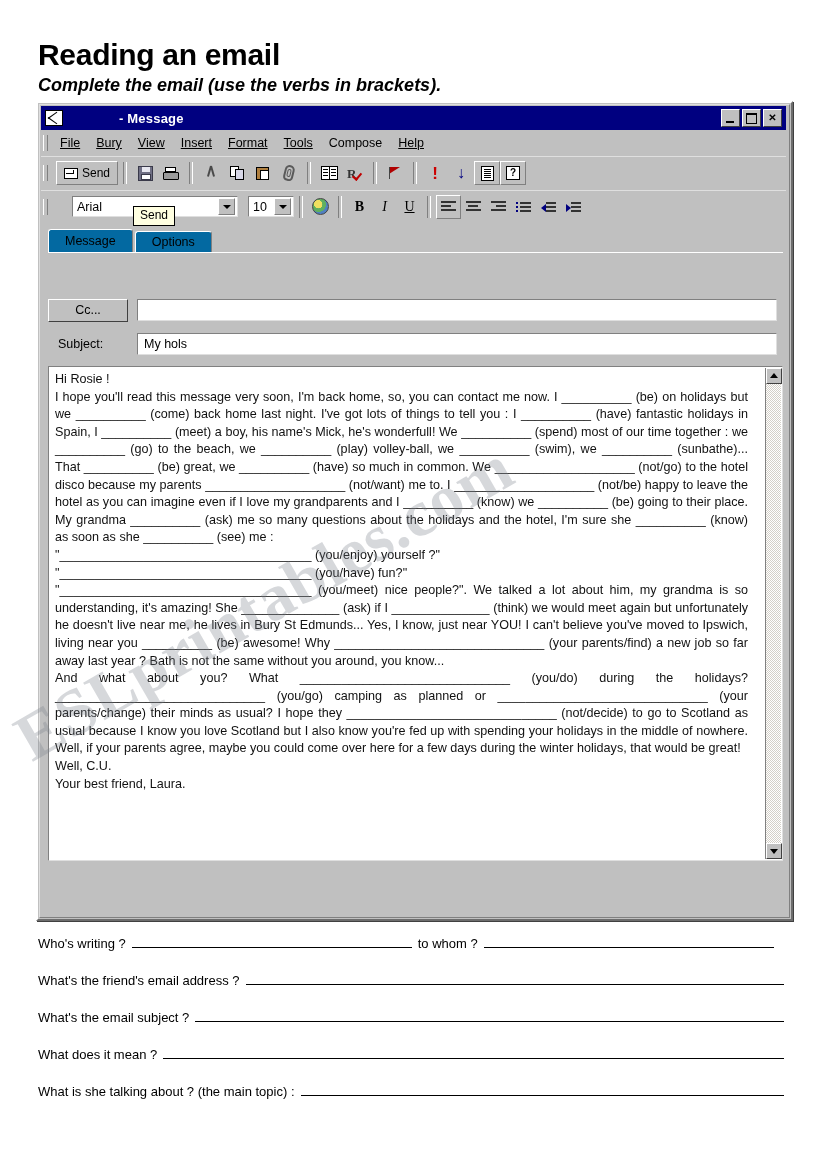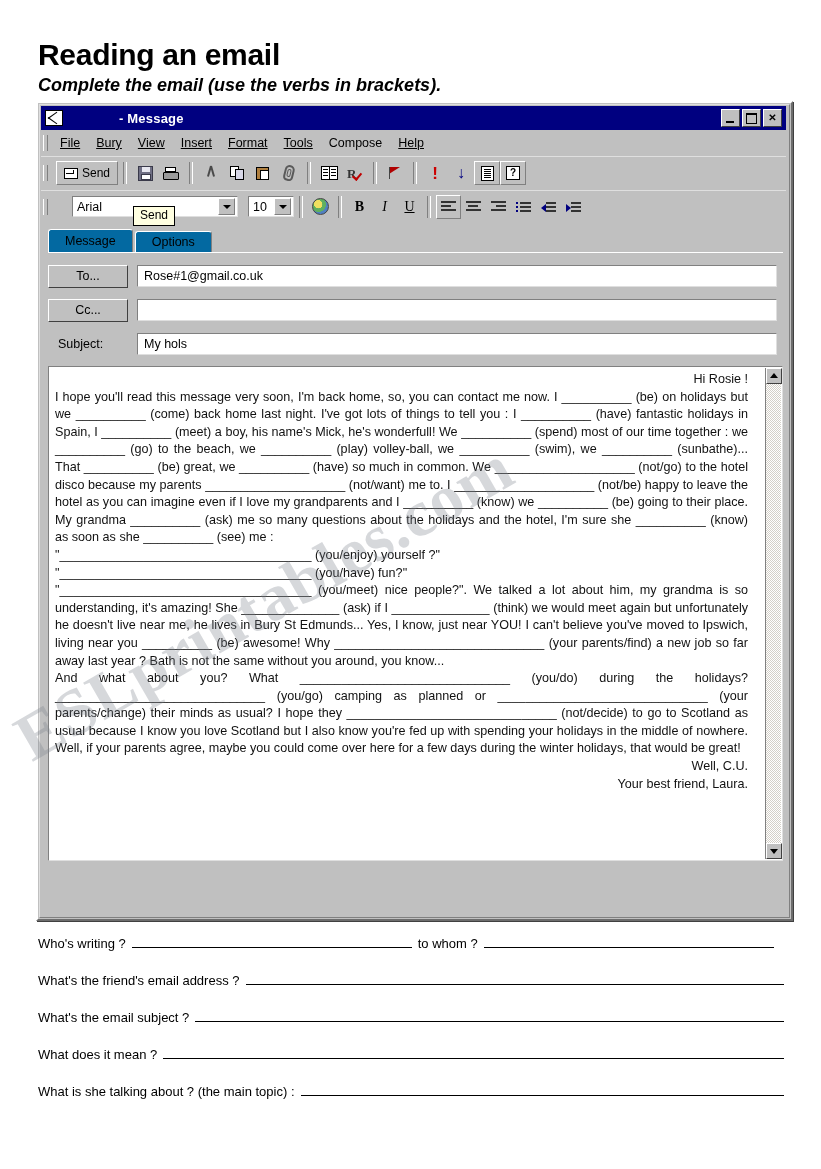--- a/index.html
+++ b/index.html
@@ -432,21 +432,21 @@
     position: absolute;
     left: 6px; top: 4px;
     width: 693px;
     font-size: 12.6px;
     line-height: 17.6px;
     text-align: justify;
     text-justify: inter-word;
     color: #111;
   }
   .bodytext p { margin: 0; }
-  .bodytext .nj { text-align: right; }
+  .bodytext .nj { text-align: left; }
 
   
   .vscroll {
     position: absolute;
     right: 1px; top: 1px;
     width: 16px; bottom: 1px;
     background: repeating-conic-gradient(#ffffff 0% 25%, #d4d0c8 0% 50%) 0 0 / 2px 2px;
     border-left: 1px solid #808080;
     box-sizing: border-box;
   }
@@ -688,28 +688,20 @@
     <div class="tabs">
       <div class="tab active">
         <span>Message</span>
       </div>
       <div class="tab">
         <span>Options</span>
       </div>
     </div>
     <div class="tabs-line"></div>
 
-    <div class="field-row" style="top:161px;">
-      <div class="field-btn">
-        <span>To...</span>
-      </div>
-      <div class="field-input">
-        <span>Rose#1@gmail.co.uk</span>
-      </div>
-    </div>
 
     <div class="field-row" style="top:229px;">
       <div class="field-label">Subject:</div>
       <div class="field-input">
         <span>My hols</span>
       </div>
     </div>
 
     <div class="field-row" style="top:195px;">
       <div class="field-btn">

